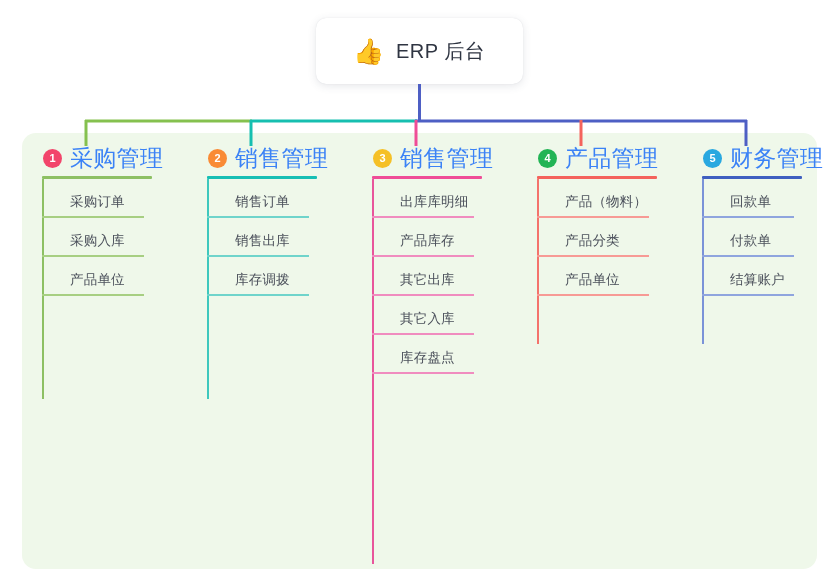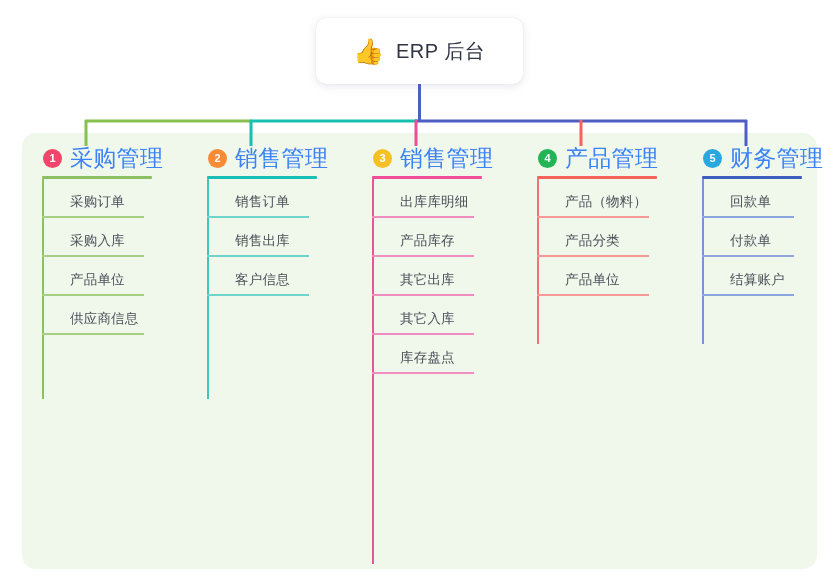--- a/index.html
+++ b/index.html
@@ -178,44 +178,40 @@
             <div class="leaf-rule" style="background: rgb(167, 207, 130); width: 102px;"></div>
           </div>
           <div class="leaf">
             <div class="leaf-label">采购入库</div>
             <div class="leaf-rule" style="background: rgb(167, 207, 130); width: 102px;"></div>
           </div>
           <div class="leaf">
             <div class="leaf-label">产品单位</div>
             <div class="leaf-rule" style="background: rgb(167, 207, 130); width: 102px;"></div>
           </div>
-          <div class="leaf">
-            <div class="leaf-label">供应商信息</div>
-            <div class="leaf-rule" style="background: rgb(167, 207, 130); width: 102px;"></div>
-          </div>
         </div>
       </div>
       <div class="column" style="left: 207px; width: 150px;">
         <div class="col-head">
           <span class="badge" style="background: rgb(249, 139, 53);">2</span>
           <span class="col-title">销售管理</span>
         </div>
         <div class="head-rule" style="background: rgb(23, 191, 180); width: 110px;"></div>
         <div style="position: relative;">
           <div class="spine" style="background: rgb(62, 200, 189); height: 220px;"></div>
           <div class="leaf">
             <div class="leaf-label">销售订单</div>
             <div class="leaf-rule" style="background: rgb(111, 212, 203); width: 102px;"></div>
           </div>
           <div class="leaf">
             <div class="leaf-label">销售出库</div>
             <div class="leaf-rule" style="background: rgb(111, 212, 203); width: 102px;"></div>
           </div>
           <div class="leaf">
-            <div class="leaf-label">客户信息</div>
+            <div class="leaf-label">库存调拨</div>
             <div class="leaf-rule" style="background: rgb(111, 212, 203); width: 102px;"></div>
           </div>
         </div>
       </div>
       <div class="column" style="left: 372px; width: 150px;">
         <div class="col-head">
           <span class="badge" style="background: rgb(245, 192, 38);">3</span>
           <span class="col-title">销售管理</span>
         </div>
         <div class="head-rule" style="background: rgb(239, 77, 151); width: 110px;"></div>

